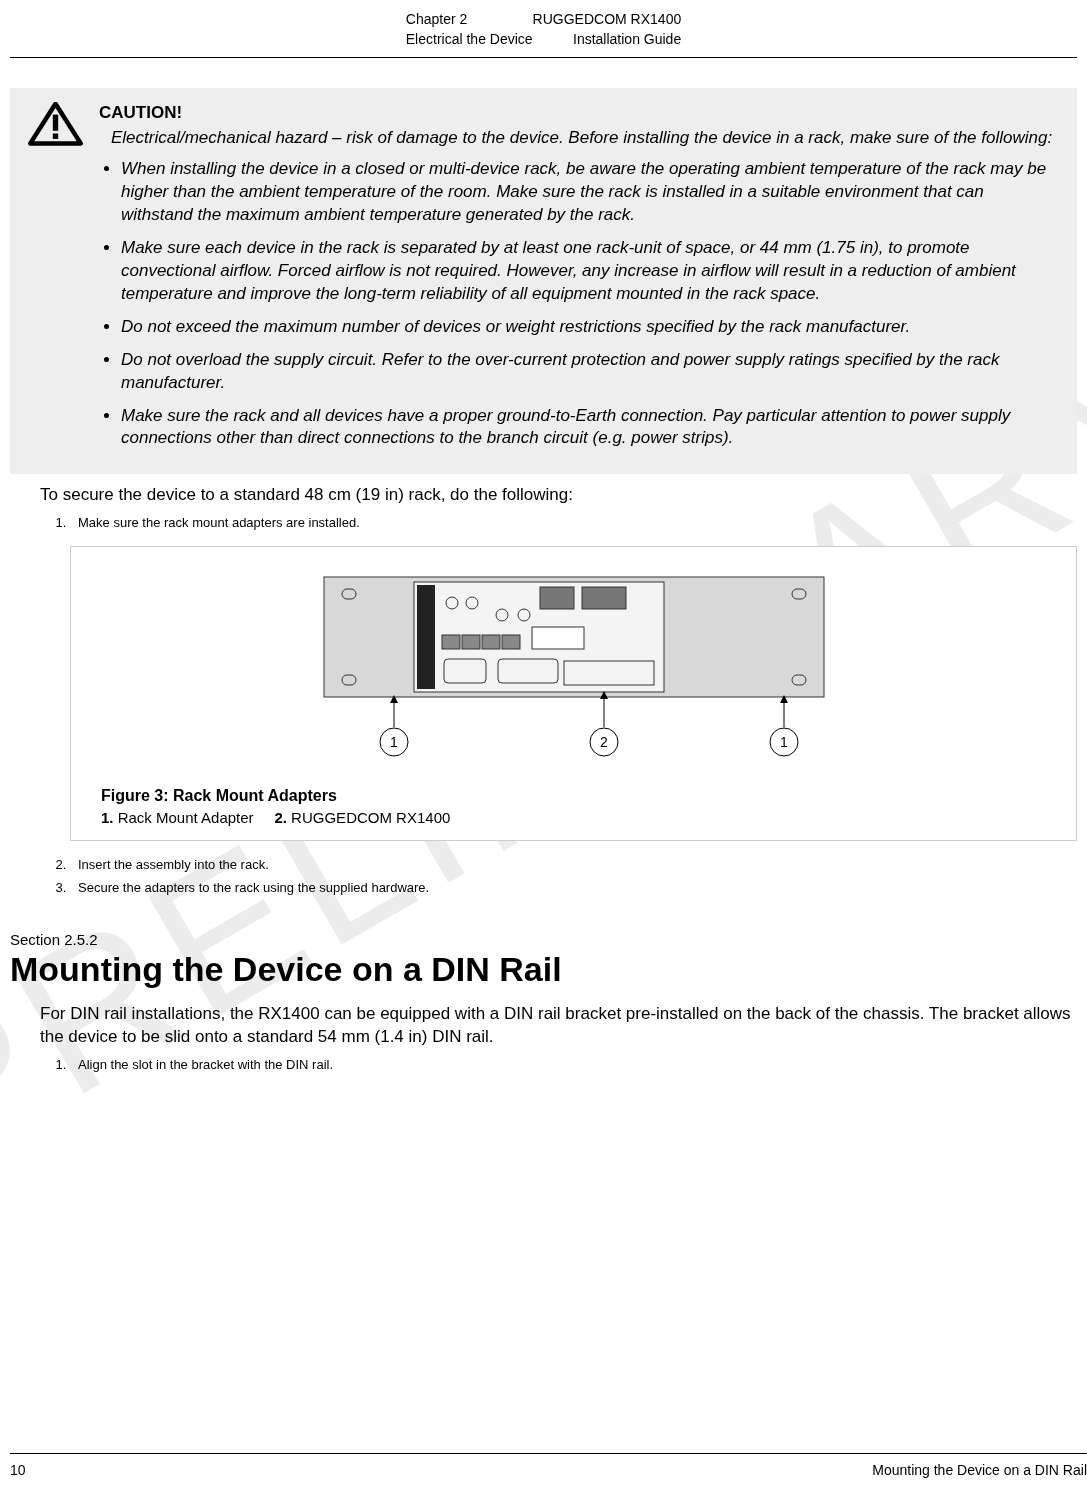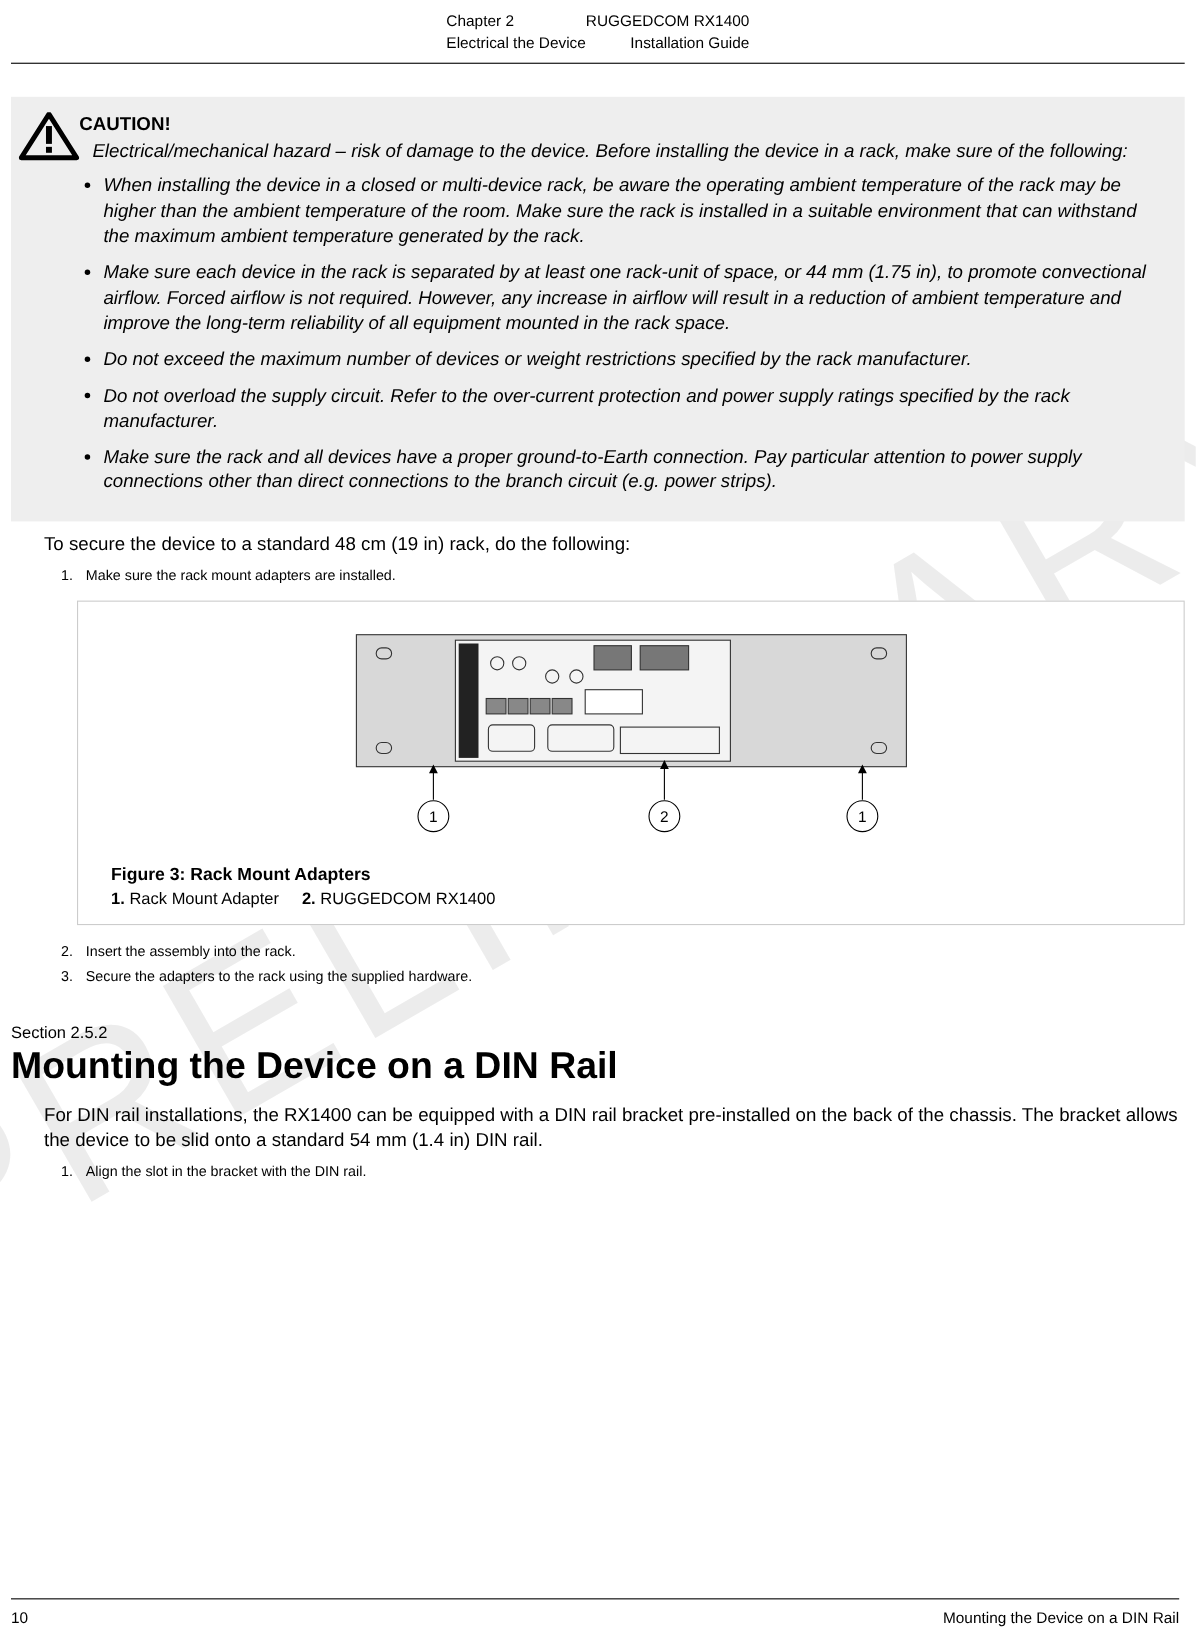--- a/index.html
+++ b/index.html
@@ -31,23 +31,24 @@
       justify-content: center;
       font-size: 14px;
       padding: 0 2px 8px 2px;
       border-bottom: 1px solid #000;
       margin-bottom: 30px;
     }
     .header-left, .header-right { line-height: 1.4; }
     .header-right { text-align: right; }
     .caution-box {
       background: #eeeeee;
-      padding: 14px 18px 14px 7px;
+      padding: 14px 18px 14px 18px;
       margin: 0 0 10px 0;
       display: flex;
+      gap: 16px;
       font-style: italic;
       font-size: 17px;
       line-height: 1.35;
     }
     .caution-icon {
       flex: 0 0 55px;
       height: 45px;
     }
     .caution-icon svg { width: 55px; height: 45px; }
     .caution-content { flex: 1; }
@@ -72,21 +73,21 @@
     .device-svg { width: 700px; height: 200px; }
     .figure-caption { font-weight: bold; font-size: 16px; margin-top: 20px; }
     .figure-legend { font-size: 15px; margin-top: 4px; }
     .figure-legend .num { font-weight: bold; }
     .section-label { font-size: 15px; margin-top: 36px; }
     .section-title { font-size: 34px; font-weight: bold; margin-top: 2px; margin-bottom: 14px; }
     .footer {
       position: absolute;
       bottom: 18px;
       left: 10px;
-      right: 15px;
+      right: 0;
       border-top: 1px solid #000;
       padding-top: 8px;
       display: flex;
       justify-content: space-between;
       font-size: 14px;
     }
   </style>
 </head>
 <body>
 

